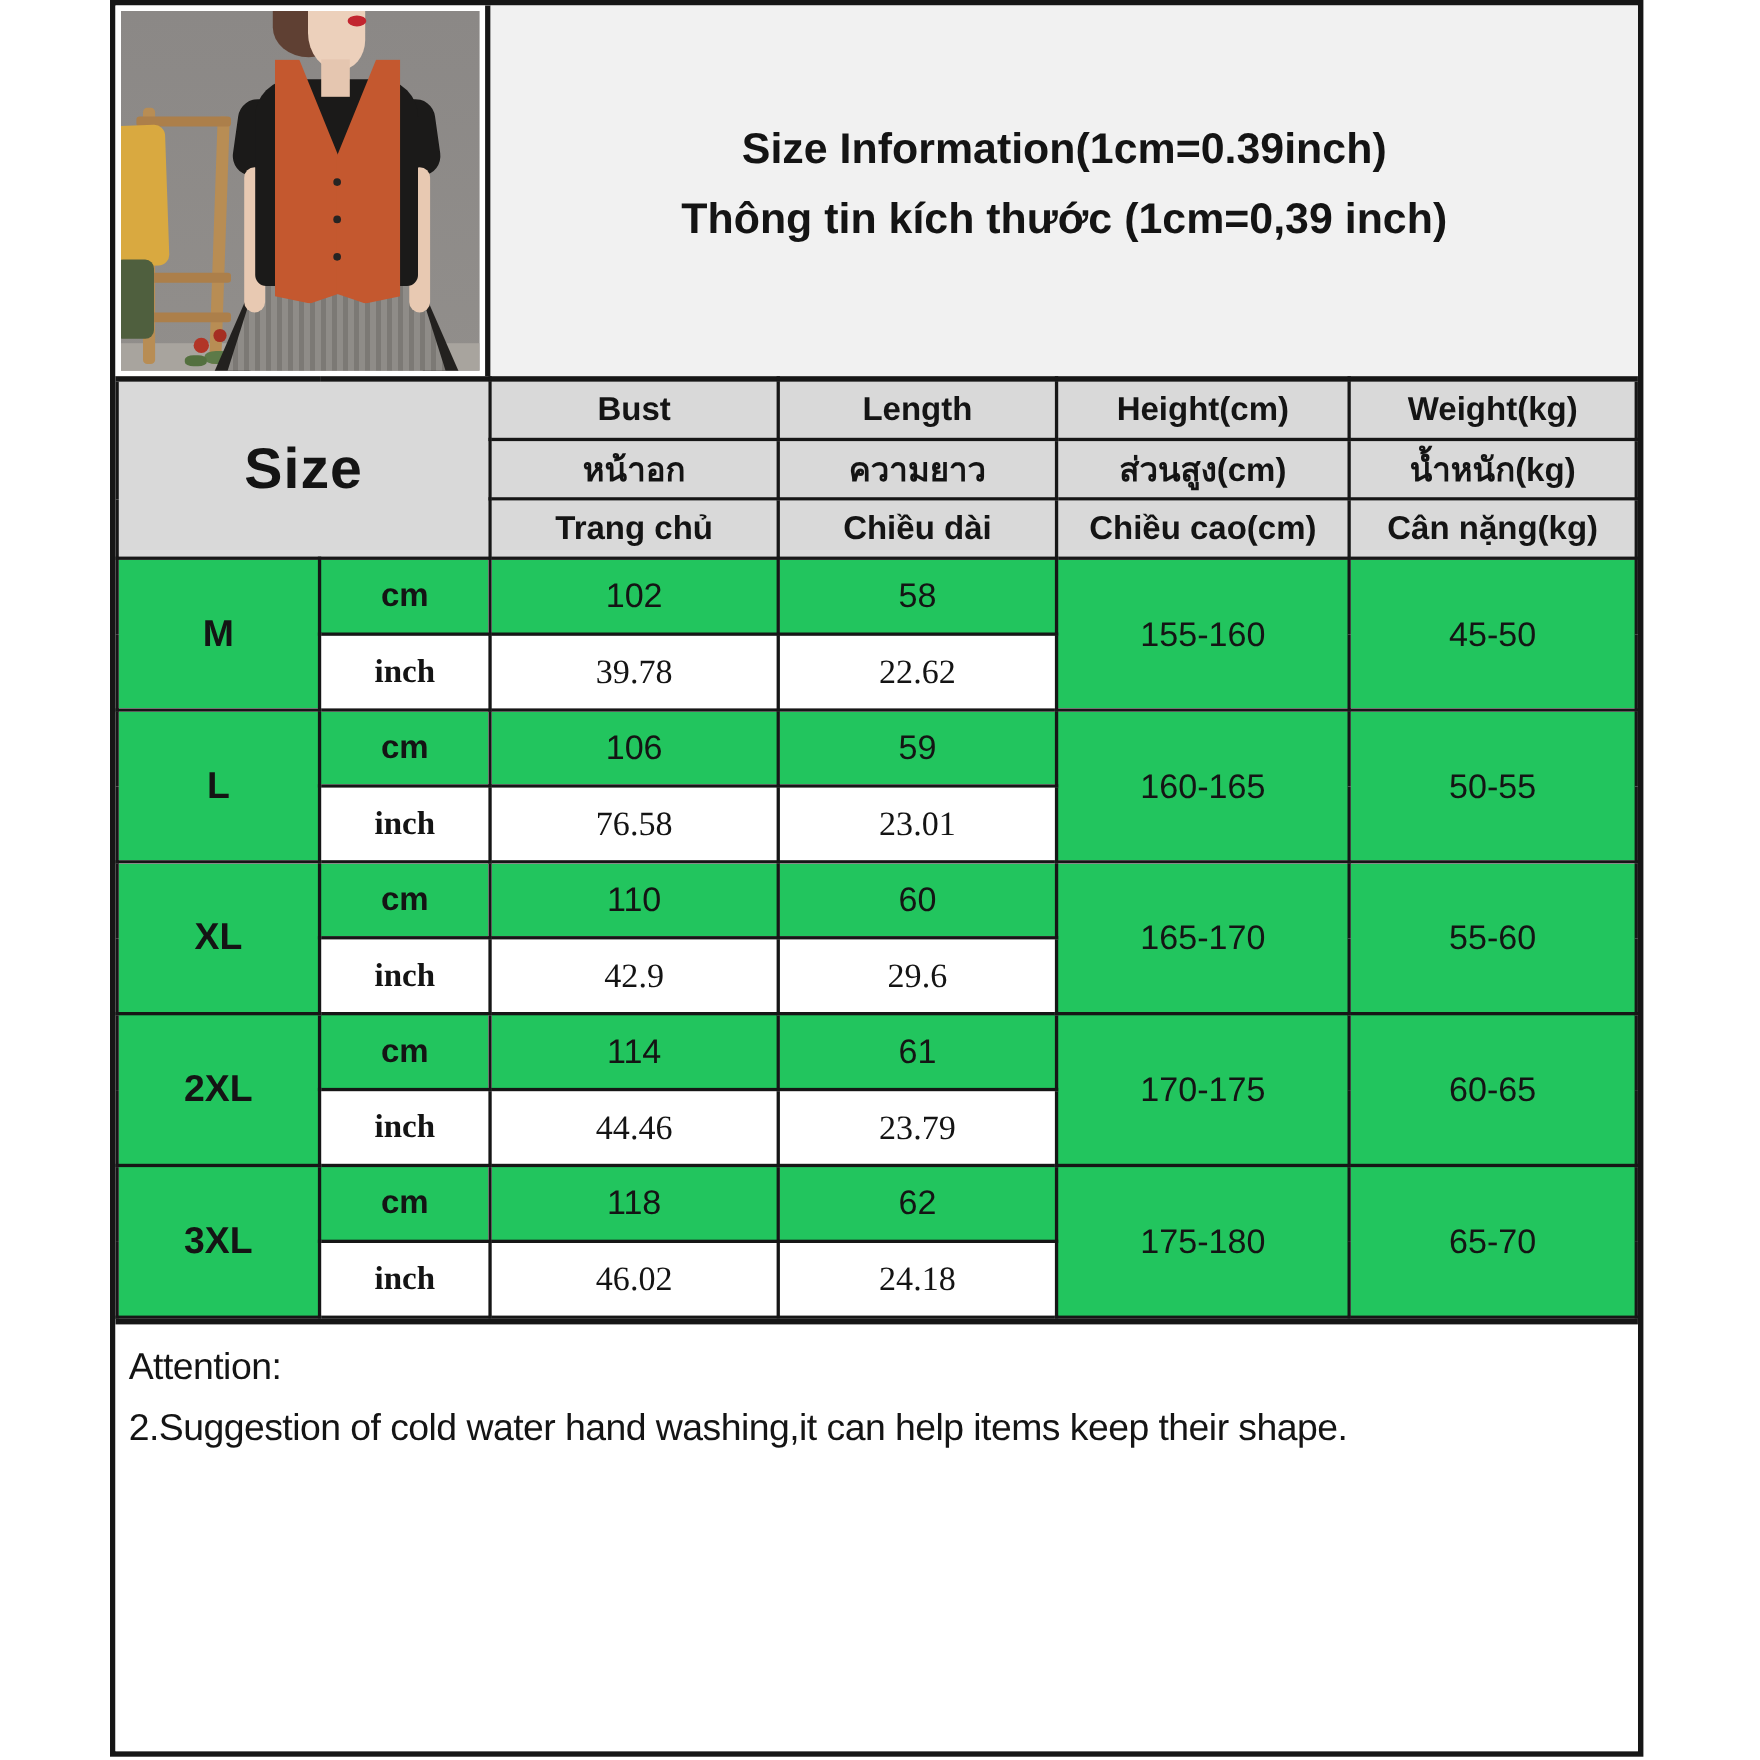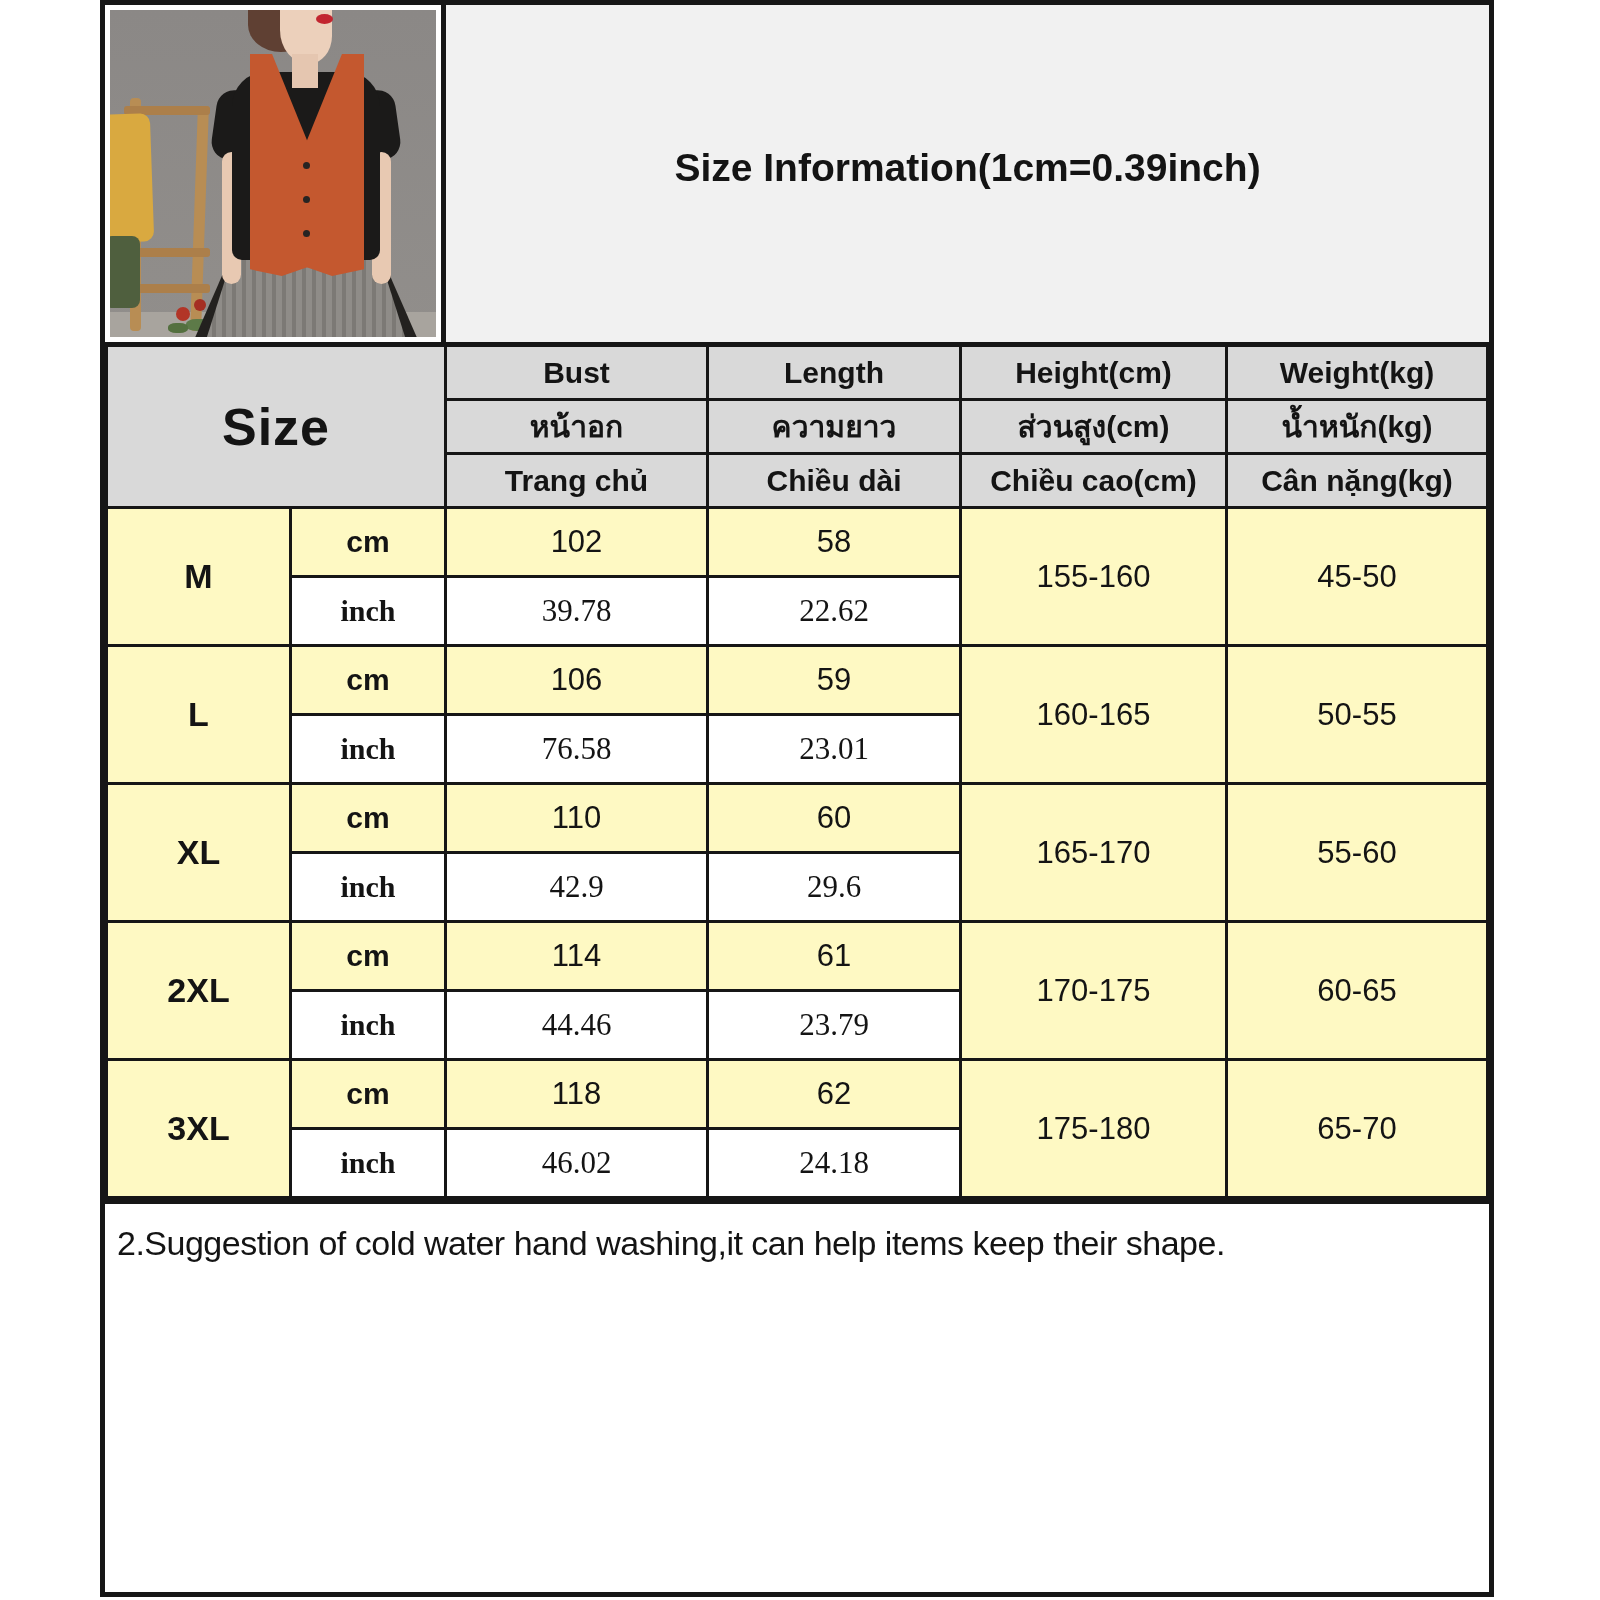--- a/index.html
+++ b/index.html
@@ -79,21 +79,21 @@
   }
   .size-table th,.size-table td{
     border:3px solid #161616;text-align:center;vertical-align:middle;
     padding:0;overflow:hidden;
   }
   .size-table th{background:#d9d9d9;font-weight:bold;font-size:30px;height:51px;}
   .size-table th.size-head{font-size:52px;letter-spacing:1px;}
   .size-table td{font-size:31px;font-weight:normal;height:66px;}
   td.size-name{background:#d9d9d9;font-weight:bold;font-size:34px;}
   td.unit{font-weight:bold;font-size:30px;}
-  tr.cm-row td{background:#fef9c3;}
+  tr.cm-row td{background:#22c55e;}
   tr.inch-row td{background:#ffffff;font-family:Liberation Serif, serif;}
   td.range{background:#f2f2f2;}
   
   .attention{
     flex:1;border-top:5px solid #161616;background:#ffffff;
     box-sizing:border-box;padding:12px 52px 10px 12px;
     font-size:34px;line-height:55px;letter-spacing:-0.5px;
   }
 </style>
 </head>
@@ -131,20 +131,21 @@
         <div class="neck"></div>
         <div class="vest-panel l"></div>
         <div class="vest-panel r"></div>
         <div class="btn-dot bd1"></div>
         <div class="btn-dot bd2"></div>
         <div class="btn-dot bd3"></div>
       </div>
     </div>
     <div class="title-area">
       <div class="title-line">Size Information(1cm=0.39inch)</div>
+      <div class="title-line">Thông tin kích thước (1cm=0,39 inch)</div>
     </div>
   </div>
 
   <table class="size-table">
     <colgroup>
       <col style="width:184px">
         <col style="width:155px">
         <col style="width:262px">
       <col style="width:253px">
         <col style="width:266px">
@@ -237,16 +238,17 @@
     </tr>
     <tr class="inch-row">
       <td class="unit">inch</td>
       <td>46.02</td>
       <td>24.18</td>
     </tr>
   </tbody>
     </table>
 
   <div class="attention">
+    <div>Attention:</div>
     <div>2.Suggestion of cold water hand washing,it can help items keep their shape.</div>
   </div>
 
 </div>
 
 </body></html>

